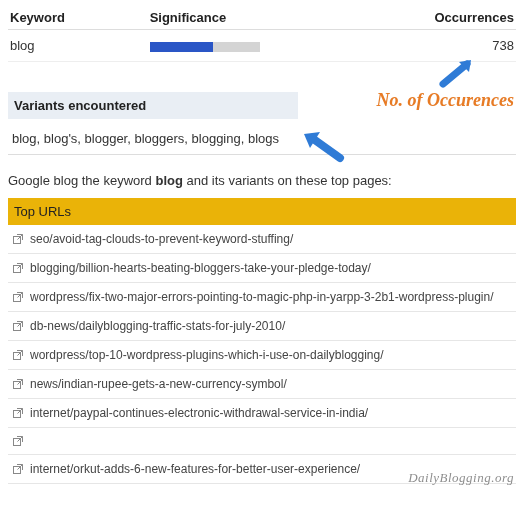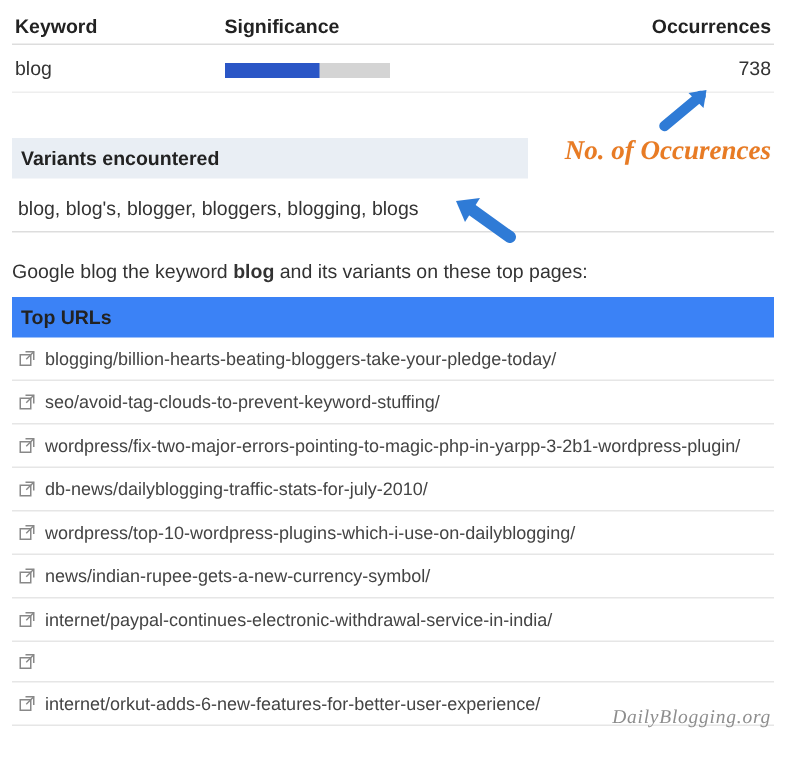--- a/index.html
+++ b/index.html
@@ -50,41 +50,41 @@
   }
 
   
   .section-head {
     margin-top: 30px;
     background: #e9eef4;
     padding: 6px 6px;
     font-weight: bold;
     font-size: 13px;
     color: #222;
-    width: 344px;
+    width: 290px;
   }
   .variants-list {
     padding: 8px 4px 8px 4px;
     border-bottom: 1px solid #ddd;
     font-size: 13px;
     color: #333;
     margin-top: 4px;
   }
 
   .found-text {
     margin: 18px 0 10px 0;
     font-size: 13px;
     color: #333;
   }
   .found-text .kw-bold { font-weight: bold; }
 
   .topurls-head {
-    background: #3b82f6;
+    background: #eab308;
     padding: 6px 6px;
-    font-weight: bold;
+    font-weight: normal;
     font-size: 13px;
     color: #222;
   }
   .url-list { list-style: none; }
   .url-row {
     display: flex;
     align-items: center;
     gap: 6px;
     padding: 7px 4px;
     border-bottom: 1px solid #e6e6e6;
@@ -162,31 +162,31 @@
   <ul class="url-list">
 
   <li class="url-row">
         <span class="extlink">
           <svg width="12" height="12" viewBox="0 0 12 12">
             <rect x="1.5" y="3.5" width="7" height="7" fill="none" stroke="#888" stroke-width="1"></rect>
             <path d="M5 1.5 H10.5 V7" fill="none" stroke="#888" stroke-width="1"></path>
             <path d="M10.5 1.5 L5.5 6.5" stroke="#888" stroke-width="1"></path>
           </svg>
         </span>
+        <span>seo/avoid-tag-clouds-to-prevent-keyword-stuffing/</span>
+      </li>
+      <li class="url-row">
+        <span class="extlink">
+          <svg width="12" height="12" viewBox="0 0 12 12">
+            <rect x="1.5" y="3.5" width="7" height="7" fill="none" stroke="#888" stroke-width="1"></rect>
+            <path d="M5 1.5 H10.5 V7" fill="none" stroke="#888" stroke-width="1"></path>
+            <path d="M10.5 1.5 L5.5 6.5" stroke="#888" stroke-width="1"></path>
+          </svg>
+        </span>
         <span>blogging/billion-hearts-beating-bloggers-take-your-pledge-today/</span>
-      </li>
-      <li class="url-row">
-        <span class="extlink">
-          <svg width="12" height="12" viewBox="0 0 12 12">
-            <rect x="1.5" y="3.5" width="7" height="7" fill="none" stroke="#888" stroke-width="1"></rect>
-            <path d="M5 1.5 H10.5 V7" fill="none" stroke="#888" stroke-width="1"></path>
-            <path d="M10.5 1.5 L5.5 6.5" stroke="#888" stroke-width="1"></path>
-          </svg>
-        </span>
-        <span>seo/avoid-tag-clouds-to-prevent-keyword-stuffing/</span>
       </li>
       <li class="url-row">
         <span class="extlink">
           <svg width="12" height="12" viewBox="0 0 12 12">
             <rect x="1.5" y="3.5" width="7" height="7" fill="none" stroke="#888" stroke-width="1"></rect>
             <path d="M5 1.5 H10.5 V7" fill="none" stroke="#888" stroke-width="1"></path>
             <path d="M10.5 1.5 L5.5 6.5" stroke="#888" stroke-width="1"></path>
           </svg>
         </span>
         <span>wordpress/fix-two-major-errors-pointing-to-magic-php-in-yarpp-3-2b1-wordpress-plugin/</span>

